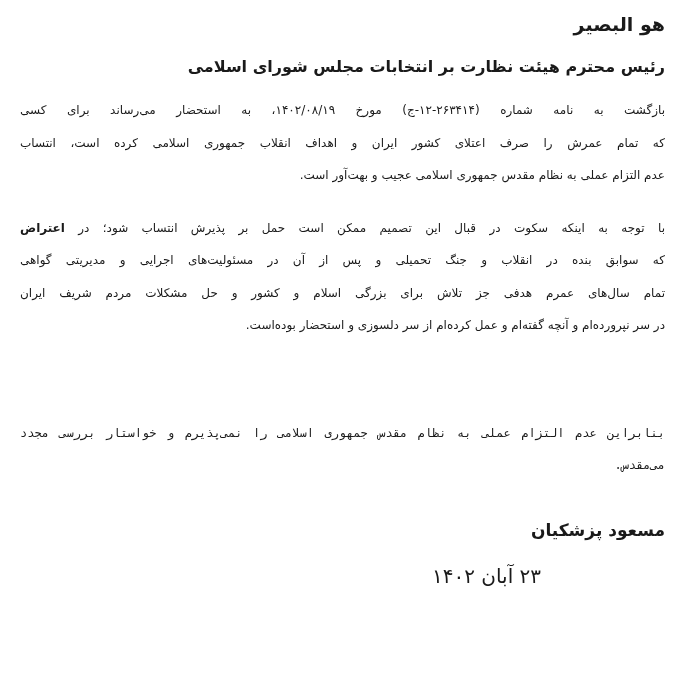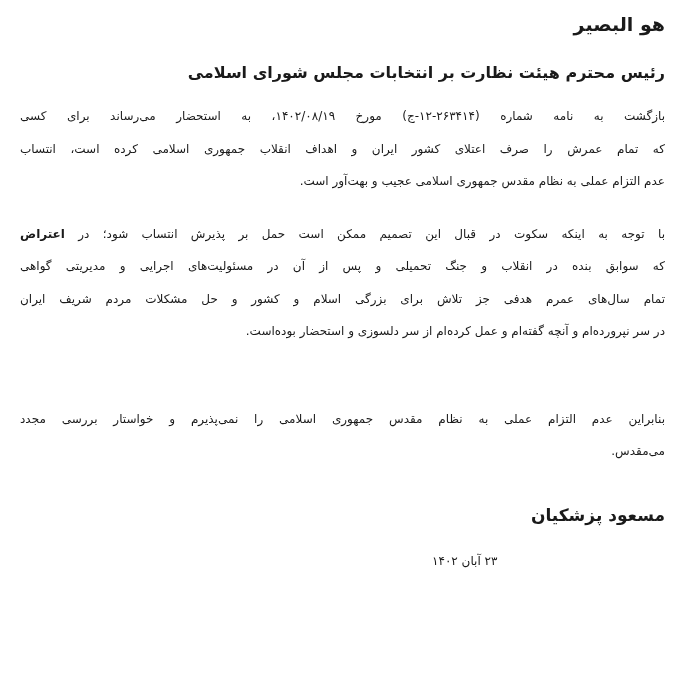--- a/index.html
+++ b/index.html
@@ -21,21 +21,21 @@
     width: 683px;
     height: 687px;
   }
   .letter-title {
     margin-top: 10px;
     font-weight: bold;
     font-size: 19px;
     line-height: 28px;
   }
   .salutation {
-    margin-top: 22px;
+    margin-top: 16px;
     text-align: right;
     font-weight: bold;
     font-size: 16px;
     line-height: 26px;
   }
   .para {
     font-size: 12px;
   }
   .para .line {
     line-height: 32.5px;
@@ -43,35 +43,35 @@
     text-align-last: justify;
   }
   .para .line.last {
     text-align-last: right;
   }
   .para .bold {
     font-weight: bold;
   }
   .para-1 { margin-top: 14px; }
   .para-2 { margin-top: 20px; }
-  .para-3 { margin-top: 55px; }
+  .para-3 { margin-top: 76px; font-family: Liberation Mono, monospace; }
   .signature-name {
     margin-top: 32px;
     padding-left: 397px;
     text-align: right;
     font-weight: bold;
     font-size: 17px;
     line-height: 30px;
     direction: rtl;
   }
   .signature-date {
     margin-top: 17px;
     padding-left: 412px;
     text-align: left;
-    font-size: 12px;
+    font-size: 20px;
     line-height: 28px;
     direction: rtl;
   }
 </style>
 </head>
 <body>
 
 <div class="page">
   <div class="letter-title">هو البصیر</div>
 

